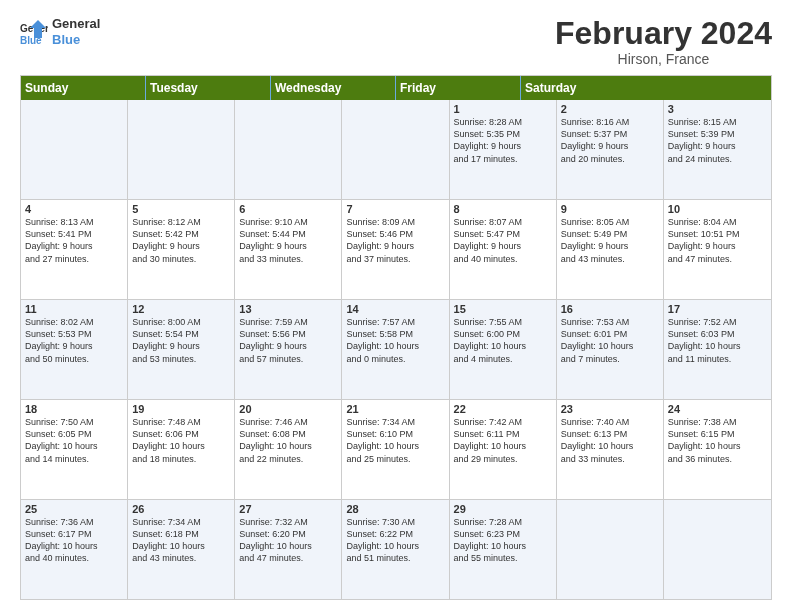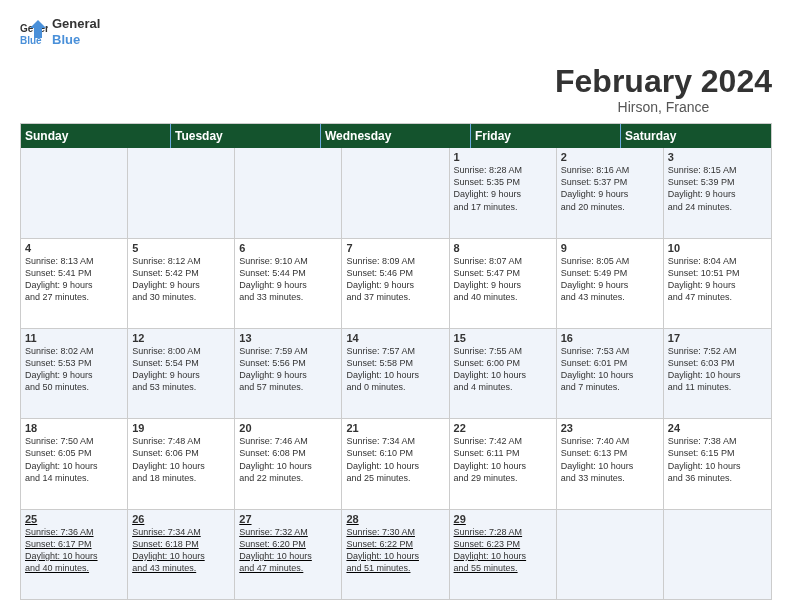--- a/index.html
+++ b/index.html
@@ -33,37 +33,36 @@
       height: 28px;
     }
     .title-block {
       text-align: right;
     }
     .month-title {
       font-size: 32px;
       font-weight: bold;
       color: #333;
       line-height: 1.1;
-      margin-top: 48px;
     }
     .location {
       font-size: 14px;
       color: #555;
       text-align: center;
     }
     .calendar {
       flex: 1;
       display: flex;
       flex-direction: column;
       border: 1px solid #ccc;
     }
     .cal-header {
       display: grid;
-      grid-template-columns: repeat(5, 1fr);
-      background: #14532d;
+      grid-template-columns: repeat(6, 1fr);
+      background: #4d7c0f;
     }
     .cal-header-cell {
       color: #fff;
       font-weight: bold;
       font-size: 12px;
       padding: 5px 4px;
       text-align: left;
       border-right: 1px solid #6aaae0;
     }
     .cal-header-cell:last-child { border-right: none; }
@@ -71,21 +70,21 @@
       flex: 1;
       display: flex;
       flex-direction: column;
     }
     .cal-row {
       display: grid;
       grid-template-columns: repeat(7, 1fr);
       flex: 1;
       border-bottom: 1px solid #ccc;
     }
-    .cal-row:last-child { border-bottom: none; text-decoration: underline; }
+    .cal-row:last-child { border-bottom: none; }
     .cal-cell {
       padding: 3px 4px;
       border-right: 1px solid #ccc;
       font-size: 9.5px;
       color: #333;
       vertical-align: top;
       min-height: 80px;
       background: #fff;
     }
     .cal-cell:last-child { border-right: none; }

